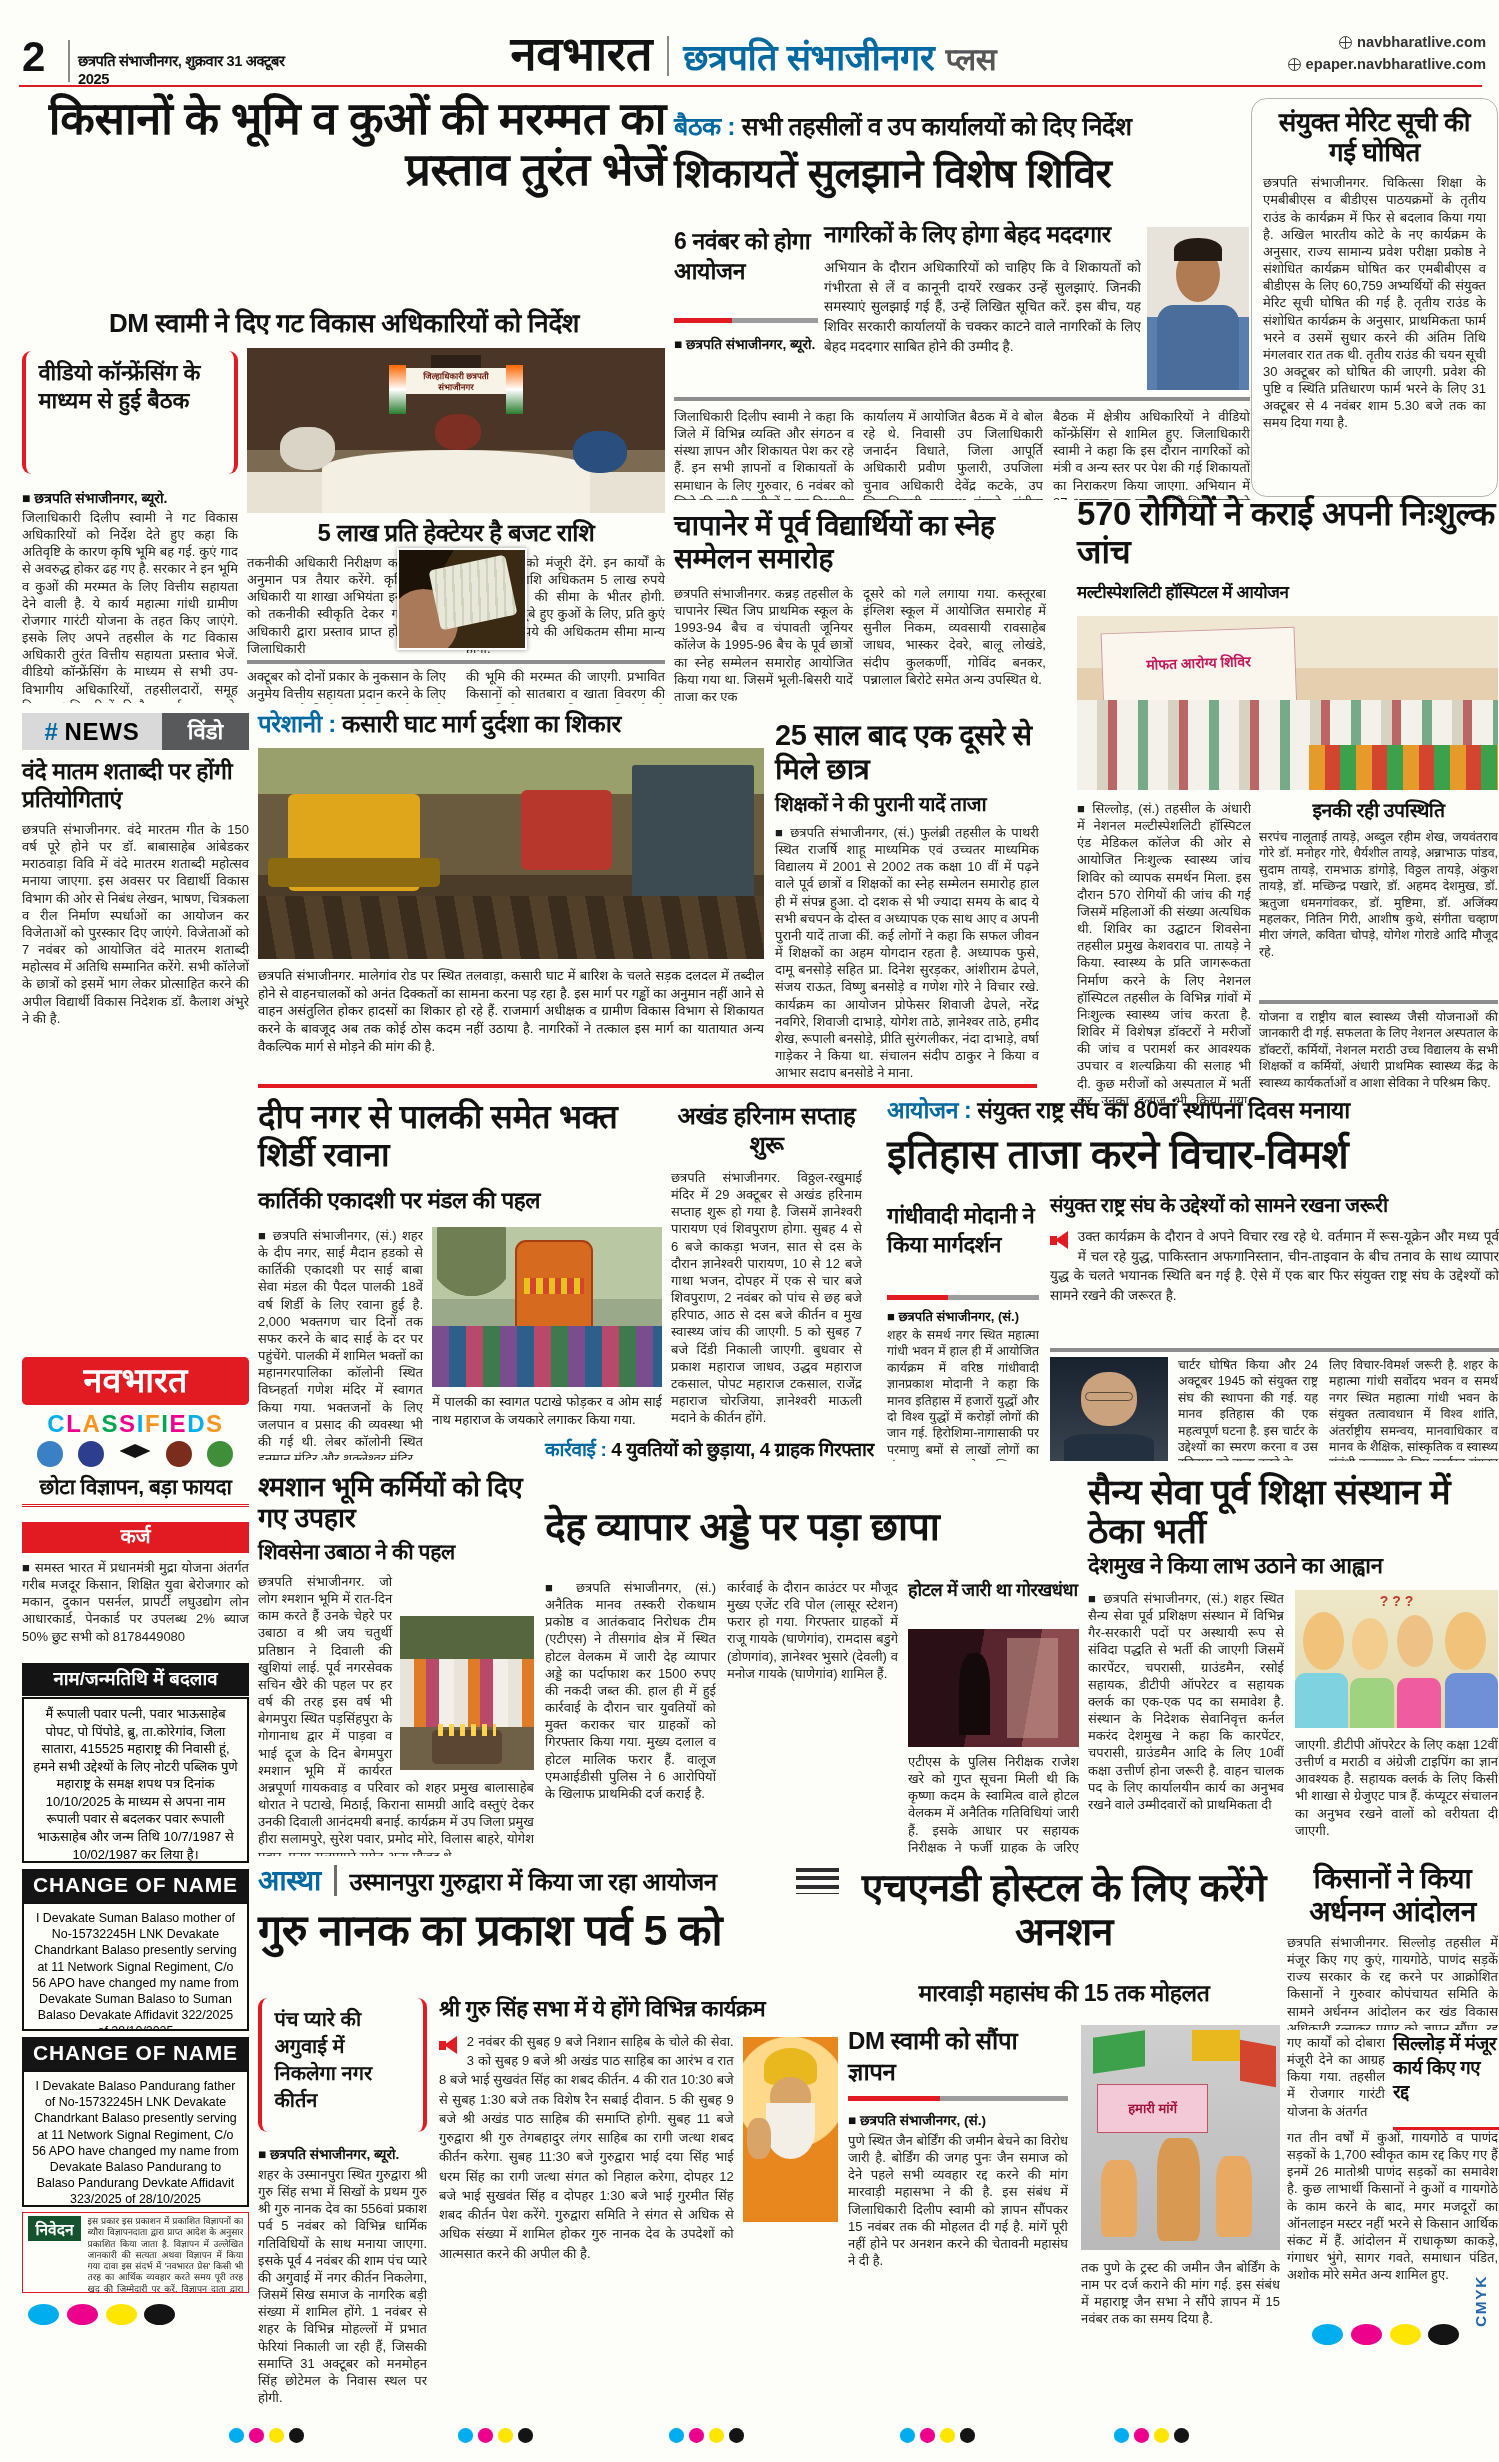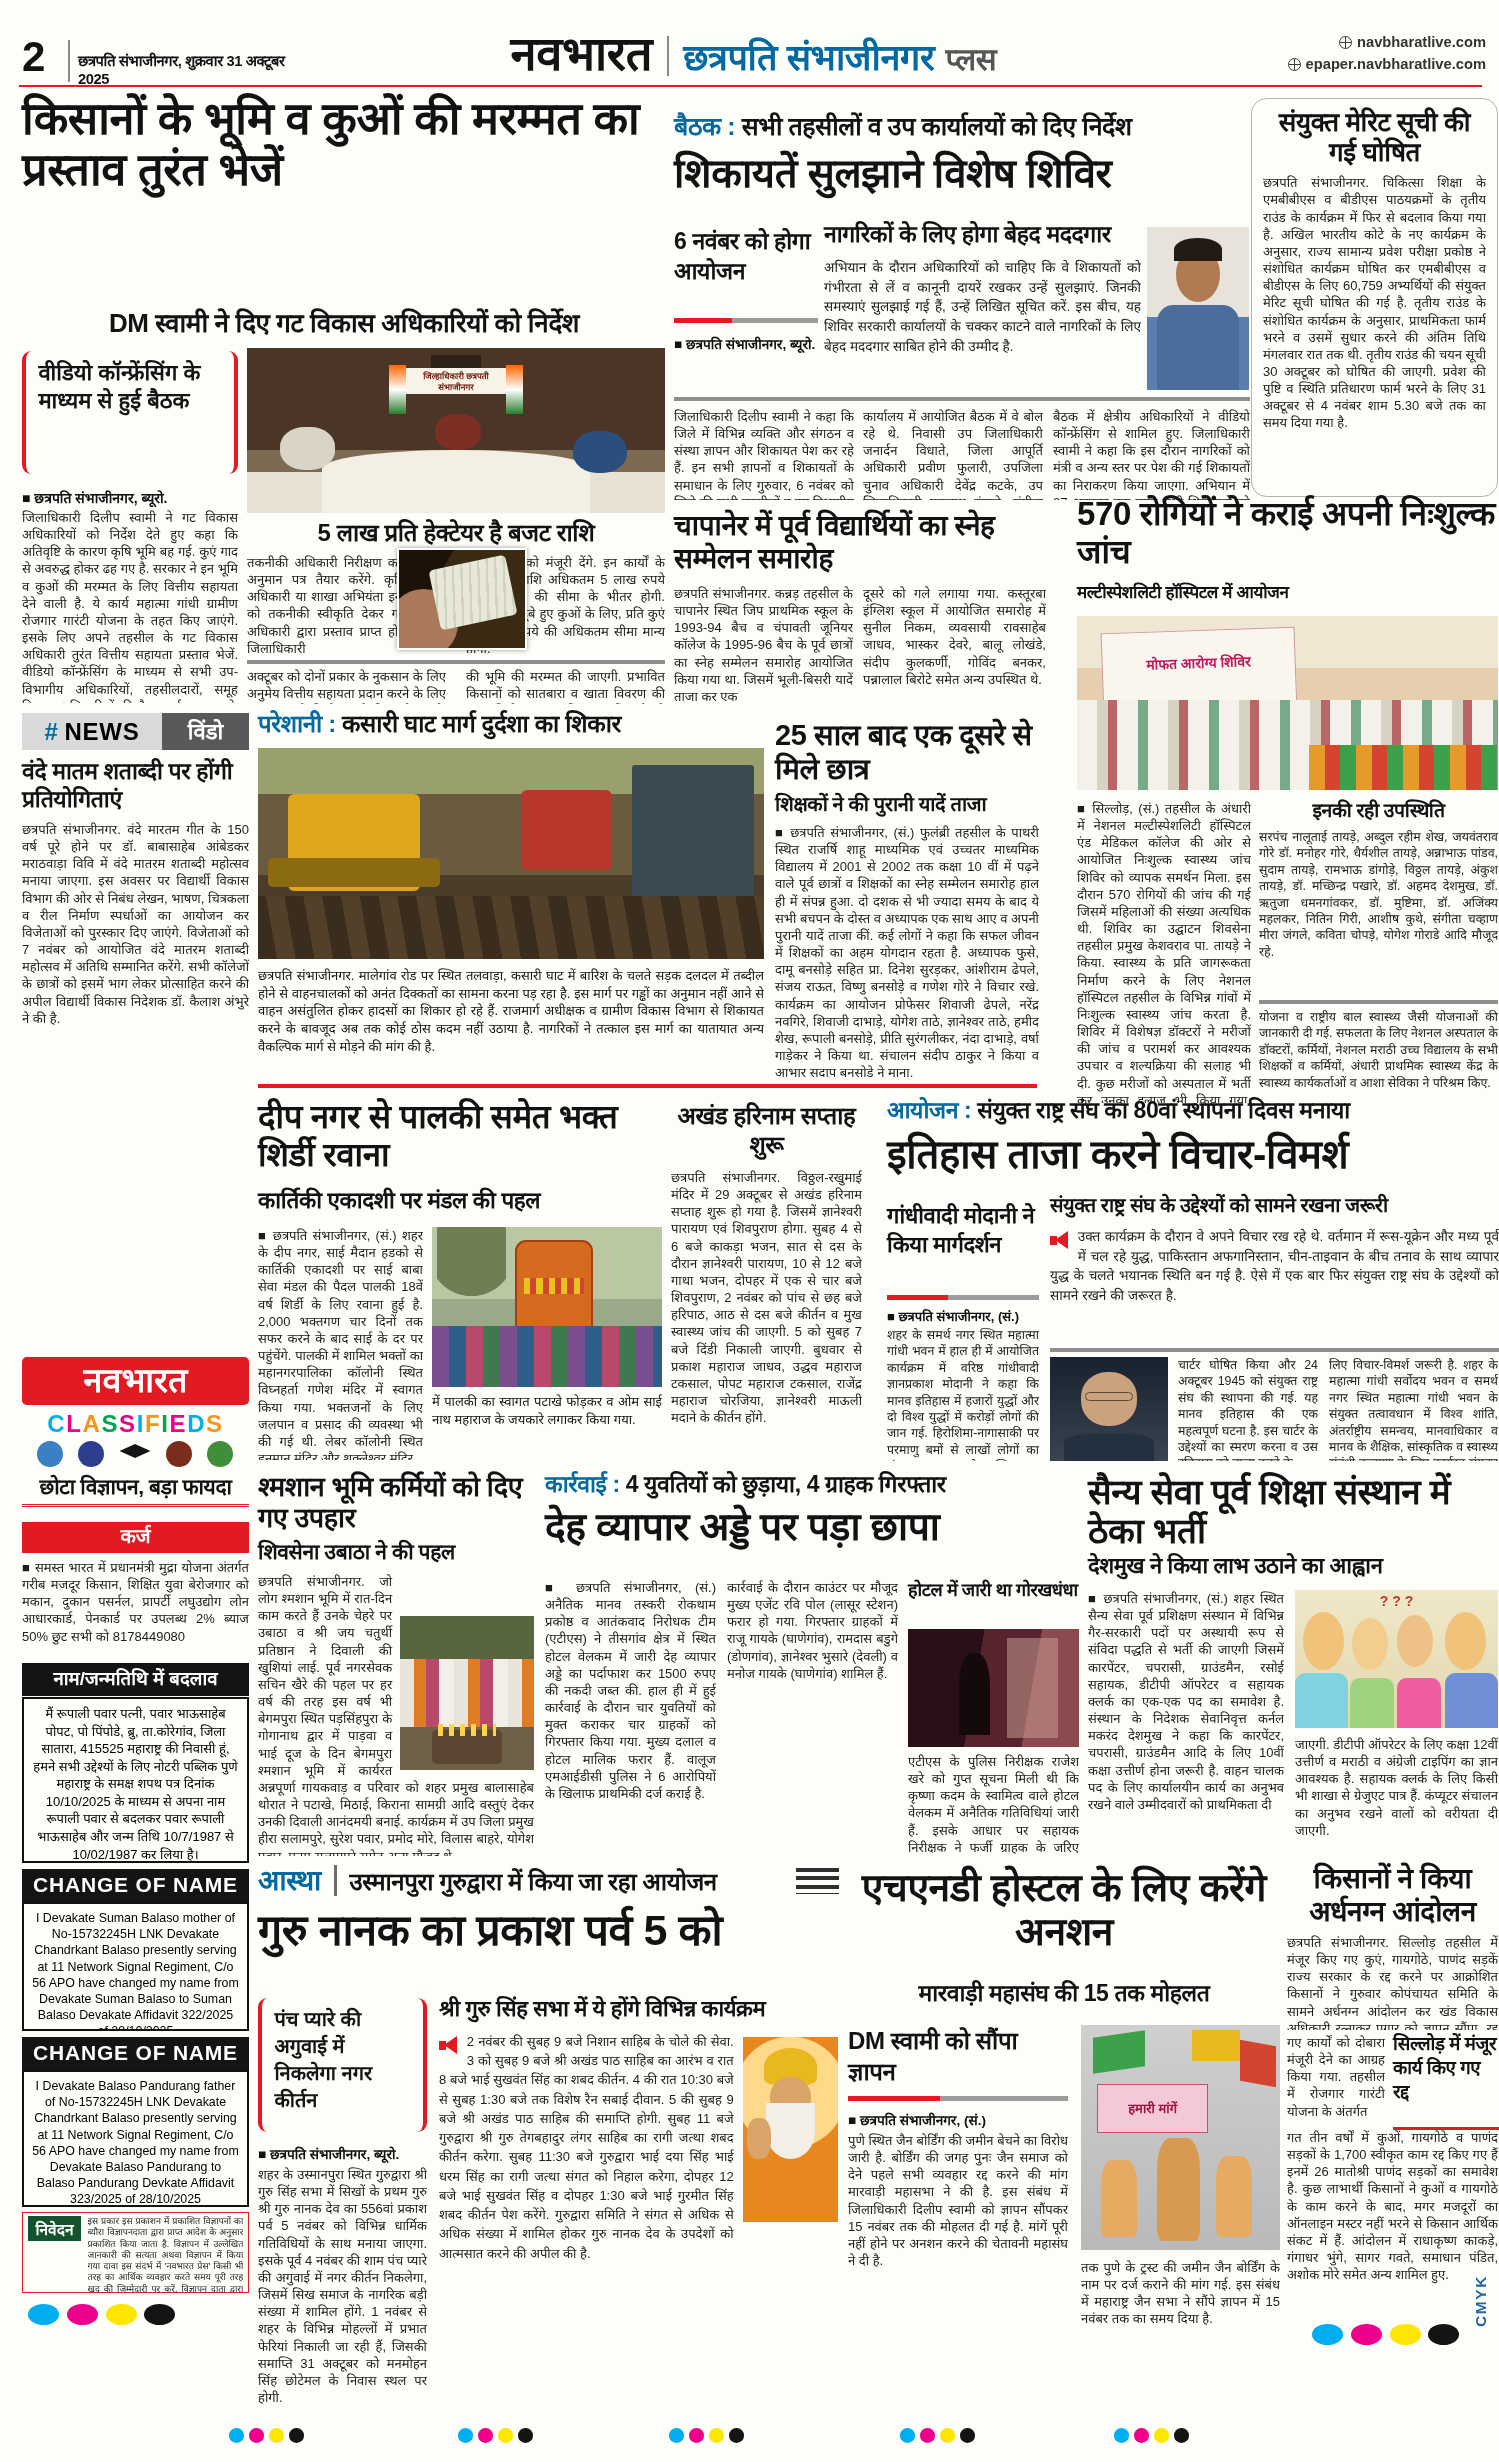--- a/index.html
+++ b/index.html
@@ -45,21 +45,21 @@
     <span class="hl" style="font-size:31px;color:#565656;margin-left:7.8px">प्लस</span>
   </div>
 
   <div class="abs" style="left:1261px;top:34px;width:225px;text-align:right;font-weight:bold;color:#333;font-size:14.7px">
     <div style="margin-bottom:6.2px"><span class="globe"></span><span>navbharatlive.com</span></div>
     <div><span class="globe"></span><span>epaper.navbharatlive.com</span></div>
   </div>
 
   <div class="abs rule-red" style="left:18.6px;top:85px;width:1463px;height:2.3px"></div>
 
-  <div class="abs hl" style="left:22px;top:93px;width:644px;font-size:45px;line-height:1.14;text-align:left">किसानों के भूमि व कुओं की मरम्मत का प्रस्ताव तुरंत भेजें</div>
+  <div class="abs hl" style="left:22px;top:93px;width:644px;font-size:45px;line-height:1.14;text-align:right">किसानों के भूमि व कुओं की मरम्मत का प्रस्ताव तुरंत भेजें</div>
   <div class="abs hl" style="left:22px;top:309px;width:644px;font-size:26px;text-align:center">DM स्वामी ने दिए गट विकास अधिकारियों को निर्देश</div>
 
   <div class="abs bracket" style="left:22px;top:351px;width:216px;height:123px">
     <div style="font-size:22px;line-height:1.3">वीडियो कॉन्फ्रेंसिंग के माध्यम से हुई बैठक</div>
   </div>
   <div class="abs byl" style="left:22px;top:488px;width:216px;font-size:14px">■ छत्रपति संभाजीनगर, ब्यूरो.</div>
   <div class="abs bt" style="left:22px;top:509px;width:216px;height:194px">जिलाधिकारी दिलीप स्वामी ने गट विकास अधिकारियों को निर्देश देते हुए कहा कि अतिवृष्टि के कारण कृषि भूमि बह गई. कुएं गाद से अवरुद्ध होकर ढह गए है. सरकार ने इन भूमि व कुओं की मरम्मत के लिए वित्तीय सहायता देने वाली है. ये कार्य महात्मा गांधी ग्रामीण रोजगार गारंटी योजना के तहत किए जाएंगे. इसके लिए अपने तहसील के गट विकास अधिकारी तुरंत वित्तीय सहायता प्रस्ताव भेजें. वीडियो कॉन्फ्रेंसिंग के माध्यम से सभी उप-विभागीय अधिकारियों, तहसीलदारों, समूह विकास अधिकारियों की बैठक हुई. सरकार के नियोजन विभाग ने क्रमशः 10 व 13</div>
 
   <div class="photo" style="left:247px;top:348px;width:418px;height:165px;background:linear-gradient(#4a3526 0 62%,#7d6a52 62% 75%,#e8e2d4 75% 100%)">
     <div style="position:absolute;left:44%;top:4%;width:12%;height:10%;background:#2e2118"></div>
@@ -201,21 +201,21 @@
   <div class="abs hl" style="left:258px;top:1540px;width:276px;font-size:21px">शिवसेना उबाठा ने की पहल</div>
   <div class="abs bt" style="left:258px;top:1573px;width:276px;height:283px">
     <span class="photo" style="position:relative;float:right;width:134px;height:154px;margin:43px 0 4.7px 7.8px;display:block;background:linear-gradient(#56663e 0 55%,#6e6148 55% 100%)">
       <span style="position:absolute;left:0;top:28%;width:100%;height:44%;display:block;background:repeating-linear-gradient(90deg,#e8e4da 0 14px,#e07b28 14px 26px,#b8496a 26px 39px,#f2efe8 39px 54px)"></span>
       <span style="position:absolute;left:24%;bottom:4%;width:52%;height:22%;display:block;background:#5a4632;border-radius:4.7px"></span>
       <span style="position:absolute;left:28%;bottom:22%;width:44%;height:8%;display:block;background:repeating-linear-gradient(90deg,#ffd34d 0 4.7px,transparent 4.7px 11px)"></span>
     </span>
     <span>छत्रपति संभाजीनगर. जो लोग श्मशान भूमि में रात-दिन काम करते हैं उनके चेहरे पर उबाठा व श्री जय चतुर्थी प्रतिष्ठान ने दिवाली की खुशियां लाई. पूर्व नगरसेवक सचिन खैरे की पहल पर हर वर्ष की तरह इस वर्ष भी बेगमपुरा स्थित पड़सिंहपुरा के गोगानाथ द्वार में पाड़वा व भाई दूज के दिन बेगमपुरा श्मशान भूमि में कार्यरत अन्नपूर्णा गायकवाड़ व परिवार को शहर प्रमुख बालासाहेब थोरात ने पटाखे, मिठाई, किराना सामग्री आदि वस्तुएं देकर उनकी दिवाली आनंदमयी बनाई. कार्यक्रम में उप जिला प्रमुख हीरा सलामपुरे, सुरेश पवार, प्रमोद मोरे, विलास बाहरे, योगेश पवार, पूनम सलामपुरे समेत अन्य मौजूद थे.</span>
   </div>
 
-  <div class="abs hl" style="left:545px;top:1472px;width:534px;font-size:23px">
+  <div class="abs hl" style="left:545px;top:1440px;width:534px;font-size:19px">
     <span class="red">कार्रवाई :</span>
     <span>4 युवतियों को छुड़ाया, 4 ग्राहक गिरफ्तार</span>
   </div>
   <div class="abs hl" style="left:545px;top:1506px;width:534px;font-size:39px">देह व्यापार अड्डे पर पड़ा छापा</div>
   <div class="abs bt" style="left:545px;top:1579px;width:171px;height:276px">■ छत्रपति संभाजीनगर, (सं.) अनैतिक मानव तस्करी रोकथाम प्रकोष्ठ व आतंकवाद निरोधक टीम (एटीएस) ने तीसगांव क्षेत्र में स्थित होटल वेलकम में जारी देह व्यापार अड्डे का पर्दाफाश कर 1500 रुपए की नकदी जब्त की. हाल ही में हुई कार्रवाई के दौरान चार युवतियों को मुक्त कराकर चार ग्राहकों को गिरफ्तार किया गया. मुख्य दलाल व होटल मालिक फरार हैं. वालूज एमआईडीसी पुलिस ने 6 आरोपियों के खिलाफ प्राथमिकी दर्ज कराई है.</div>
   <div class="abs bt" style="left:727px;top:1579px;width:171px;height:276px">कार्रवाई के दौरान काउंटर पर मौजूद मुख्य एजेंट रवि पोल (लासूर स्टेशन) फरार हो गया. गिरफ्तार ग्राहकों में राजू गायके (घाणेगांव), रामदास बडुगे (डोणगांव), ज्ञानेश्वर भुसारे (देवली) व मनोज गायके (घाणेगांव) शामिल हैं.</div>
   <div class="abs hl" style="left:908px;top:1579px;width:171px;font-size:18px;line-height:1.25">होटल में जारी था गोरखधंधा</div>
   <div class="photo" style="left:908px;top:1629px;width:171px;height:118px;background:linear-gradient(100deg,#2a1016 0 40%,#58242e 40% 70%,#8a4a4e 70% 100%)">
     <div style="position:absolute;left:58%;top:8%;width:30%;height:84%;background:#c89a92;opacity:.55"></div>
     <div style="position:absolute;left:30%;top:20%;width:18%;height:70%;background:#140a0c;border-radius:40% 40% 0 0"></div>

